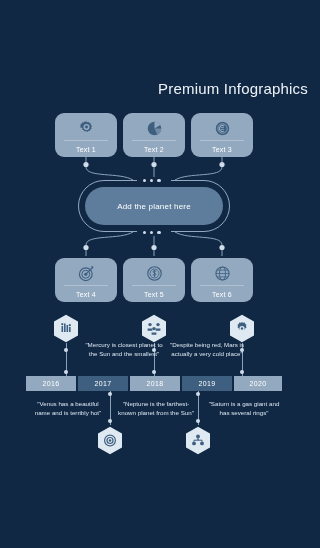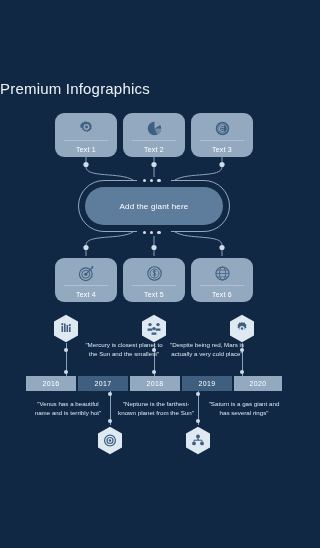--- a/index.html
+++ b/index.html
@@ -7,21 +7,21 @@
     width: 308px; height: 548px;
     background: #102844;
     font-family: "Liberation Sans", sans-serif;
     overflow: hidden;
   }
   .stage { position: relative; width: 308px; height: 548px; background: #102844; }
 
   
   .page-title {
     position: absolute; top: 80px; left: 0; width: 308px;
-    text-align: left;
+    text-align: right;
     font-size: 15px; font-weight: 400; letter-spacing: .2px;
     color: #eef3f8;
   }
 
   
   .card {
     position: absolute;
     width: 62px; height: 44px;
     background: #93a9c0;
     border-radius: 9px;
@@ -176,21 +176,21 @@
       <i></i>
       <i></i>
       <i></i>
     </div>
   <div class="dots dots-bot">
       <i></i>
       <i></i>
       <i></i>
     </div>
   <div class="pill-inner">
-    <span class="pill-label">Add the giant here</span>
+    <span class="pill-label">Add the planet here</span>
   </div>
 
   <div class="card r2c1">
     <div class="ico">
       <svg width="17" height="17" viewBox="0 0 24 24">
         <circle cx="11" cy="13" r="9" fill="none" stroke="#3f5f80" stroke-width="1.6"></circle>
         <circle cx="11" cy="13" r="5.6" fill="none" stroke="#3f5f80" stroke-width="1.4"></circle>
         <circle cx="11" cy="13" r="2.2" fill="#3f5f80"></circle>
         <path d="M11 13 L21 3.2" stroke="#3f5f80" stroke-width="1.6"></path>
         <path d="M18 2.2l3.6-.4-.4 3.6z" fill="#3f5f80"></path>

